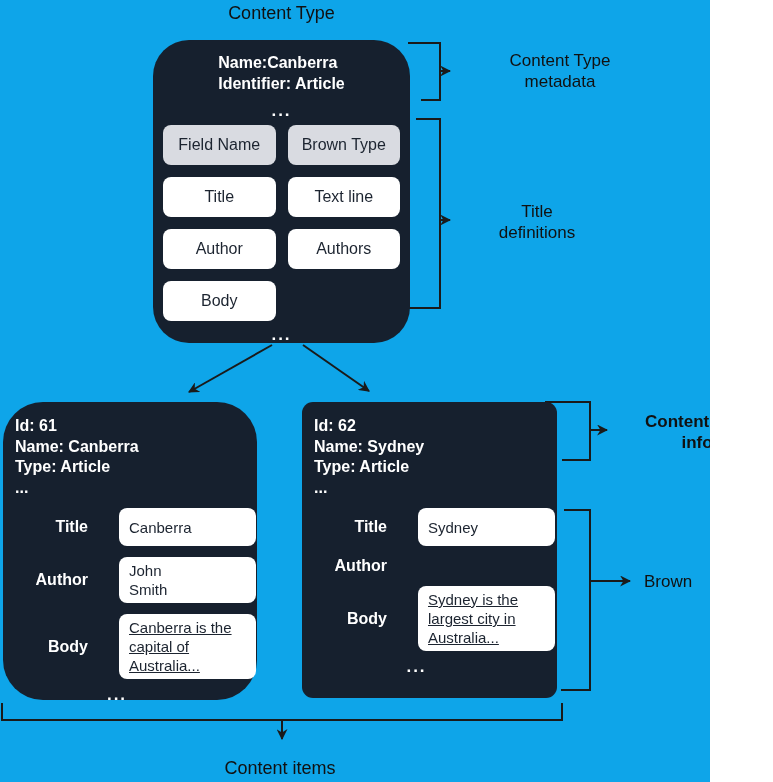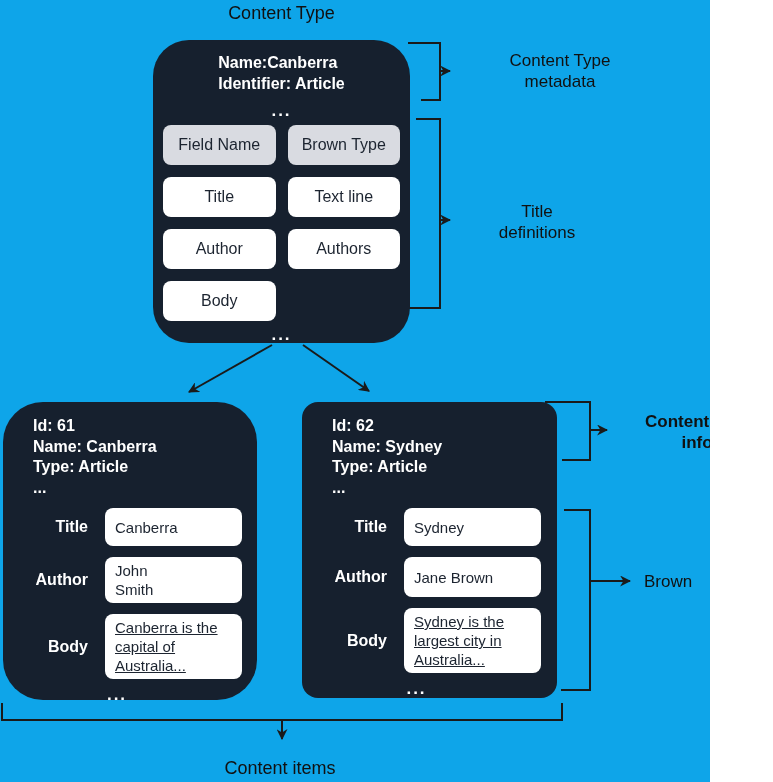--- a/index.html
+++ b/index.html
@@ -24,26 +24,26 @@
         line-height:10px;text-align:center;}
   .dots-top{margin-top:4px;}
   .chips{display:grid;grid-template-columns:1fr 1fr;column-gap:20px;row-gap:10px;
          padding:0 10px;margin-top:9px;gap:12px;}
   .chip{height:40px;border-radius:8px;background:#ffffff;display:flex;
         align-items:center;justify-content:center;font-size:16px;color:#1c2430;}
   .chip.hdr{background:#d9dbe1;}
   .dots-bottom{margin-top:9px;}
 
   
-  .item-meta{margin:14px 0 0 30px;color:#fff;font-weight:700;
+  .item-meta{margin:14px 0 0 12px;color:#fff;font-weight:700;
              font-size:16px;line-height:20.5px;}
   .item-rows{margin-top:10px;}
   .frow{display:flex;align-items:center;margin-bottom:11px;}
   .flabel{width:85px;text-align:right;color:#fff;font-weight:700;font-size:16px;flex:none;}
-  .fvalue{margin-left:17px;width:137px;box-sizing:border-box;background:#fff;
+  .fvalue{margin-left:31px;width:137px;box-sizing:border-box;background:#fff;
           border-radius:8px;padding:4px 10px;font-size:15px;line-height:19px;
           color:#1c2430;display:flex;align-items:center;}
   .frow:nth-child(1) .fvalue{min-height:38px;}
   .frow:nth-child(2) .fvalue{min-height:40px;}
   .frow:nth-child(3) .fvalue{min-height:58px;text-decoration:underline;}
   .item-dots{transform:translateX(-13px);margin-top:2px;}
 
   svg.wires{position:absolute;left:0;top:0;pointer-events:none;}
   svg.wires path{stroke:#1a1a1a;stroke-width:2;fill:none;}
 </style>
@@ -113,33 +113,32 @@
       <div class="frow">
         <div class="flabel">Body</div>
         <div class="fvalue pre">Canberra is the
 capital of
 Australia...</div>
       </div>
     </div>
     <div class="dots item-dots">...</div>
   </div>
 
-  <div class="darkbox" style="left:302px;top:402px;width:255px;height:296px;border-radius:16px;">
+  <div class="darkbox" style="left:302px;top:402px;width:255px;height:296px;border-radius:11px;">
     <div class="item-meta pre">Id: 62
 Name: Sydney
 Type: Article
 ...</div>
     <div class="item-rows">
       <div class="frow">
         <div class="flabel">Title</div>
         <div class="fvalue pre">Sydney</div>
       </div>
       <div class="frow">
         <div class="flabel">Author</div>
-        <div class="fvalue pre">Jane Brown</div>
       </div>
       <div class="frow">
         <div class="flabel">Body</div>
         <div class="fvalue pre">Sydney is the
 largest city in
 Australia...</div>
       </div>
     </div>
     <div class="dots item-dots">...</div>
   </div>

